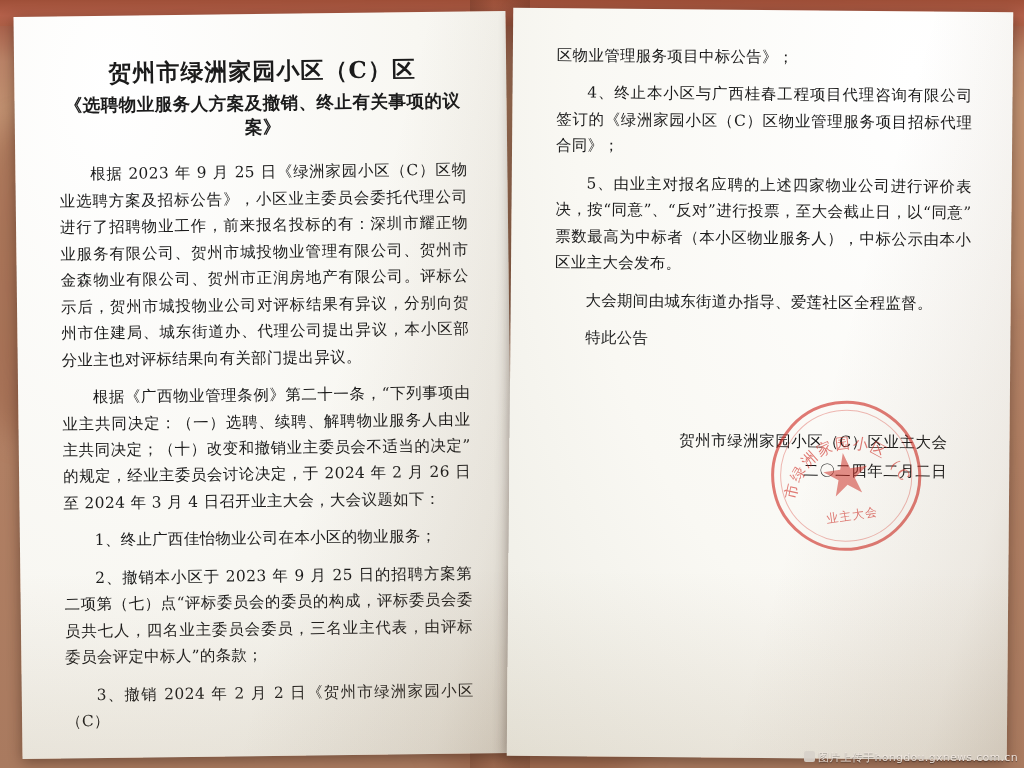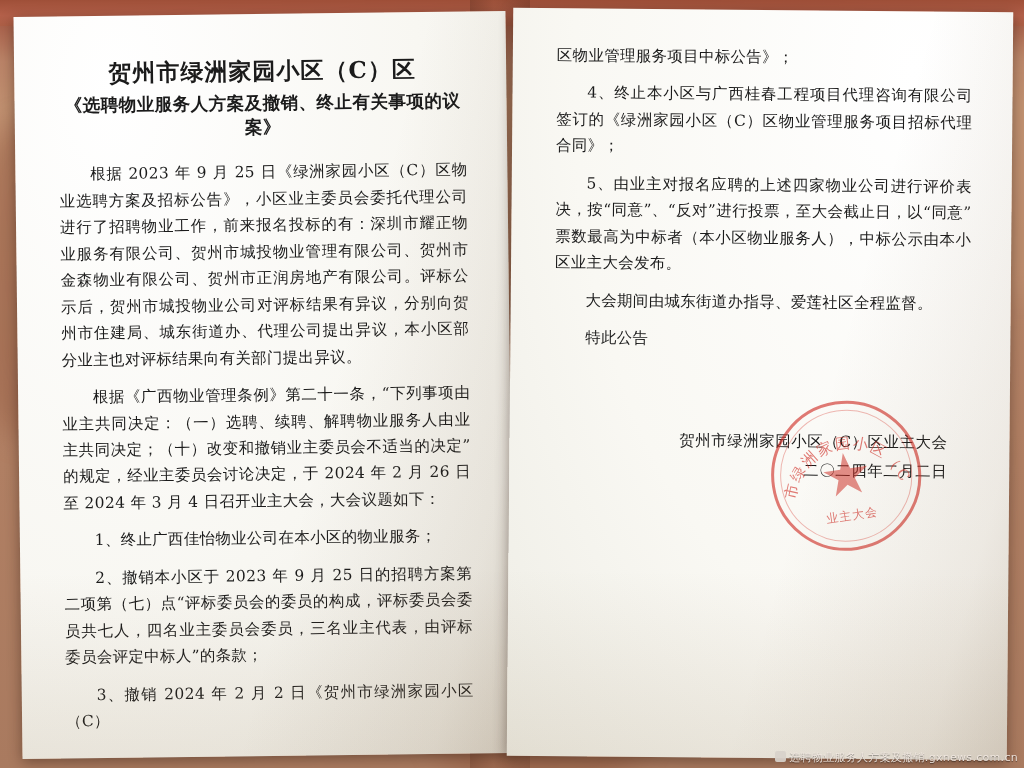--- a/index.html
+++ b/index.html
@@ -239,16 +239,16 @@
           </svg>
         </div>
         <div class="star"></div>
         <div class="bottom-text">业主大会</div>
       </div>
     </div>
     <div class="shade"></div>
   </div>
 
   <div class="watermark">
-    <span class="wm-logo"></span><span>选聘物业服务人方案及撤销.gxnews.com.cn</span>
+    <span class="wm-logo"></span><span>图片上传于hongdou.gxnews.com.cn</span>
   </div>
 
 </div>
 
 </body></html>

